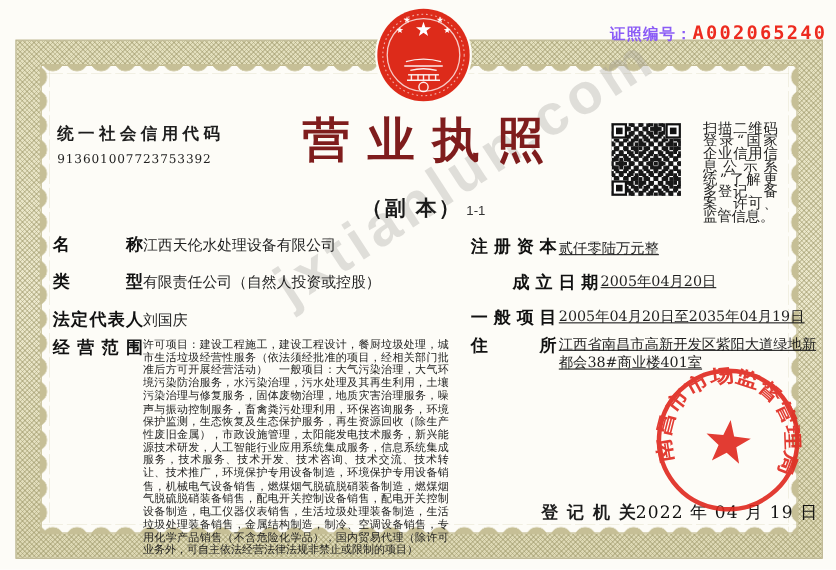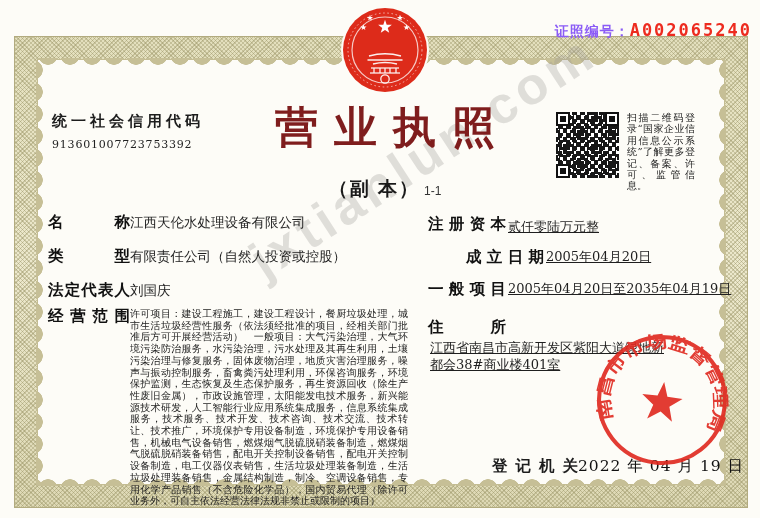--- a/index.html
+++ b/index.html
@@ -50,41 +50,41 @@
   .subtitle .pageno{font-size:12px;font-weight:400;letter-spacing:0;color:#333;margin-left:4px;}
 
   
   .qr-block{position:absolute;left:556px;top:112px;display:flex;z-index:2;}
   .qr{position:relative;width:63px;height:66px;background:
       repeating-conic-gradient(#171717 0 25%, rgba(0,0,0,0) 0 50%) 0 0/7px 7px,
       repeating-conic-gradient(rgba(0,0,0,0) 0 25%, #171717 0 50%) 2px 3px/9px 9px,#fff;}
   .qr .f{position:absolute;width:14px;height:14px;border:2.5px solid #111;background:#fff;box-sizing:border-box;}
   .qr .f::after{content:"";position:absolute;inset:2px;background:#111;}
   .f1{left:0;top:0}.f2{right:0;top:0}.f3{left:0;bottom:0}
-  .qr-caption{width:68px;margin-left:8px;font-size:10px;line-height:11.4px;color:#222;
+  .qr-caption{width:68px;margin-left:20px;font-size:13px;line-height:11.4px;color:#222;
               text-align:justify;font-family:"DejaVu Serif","Liberation Serif",serif;}
 
   
   .row{position:absolute;display:flex;z-index:2;}
   .flabel{font-size:15.5px;font-weight:700;color:#111;flex:0 0 auto;
           text-align:justify;text-align-last:justify;}
   .flabel.w-l{width:82px;margin-right:0;}
   .flabel.w-r{width:78px;}
   .fvalue{font-family:"DejaVu Serif","Liberation Serif",serif;color:#1f1f1f;}
   .lrow .fvalue{margin-left:0;padding-left:0;font-size:13.5px;margin-top:2px;}
   .r-name{left:48px;top:212px;} .r-name .fvalue{margin-left:0;}
   .lrow .flabel{margin-right:0;}
   .r-name,.r-type,.r-legal{left:48px;}
   .r-type{top:246px;} .r-legal{top:280px;} .r-scope-l{left:48px;top:306px;}
   .lrow .fvalue{margin-left:0;}
   .scope-text{position:absolute;left:130px;top:308px;width:278px;z-index:2;
       font-size:10px;line-height:11.7px;text-align:justify;color:#222;
       font-family:Liberation Sans, sans-serif;}
   .rrow{left:428px;}
-  .r-cap{top:214px;align-items:flex-end;} .r-est{top:247px;margin-left:38px;} .r-term{top:279px;} .r-addr{top:317px;flex-direction:column;}
+  .r-cap{top:214px;align-items:flex-end;} .r-est{top:247px;margin-left:38px;} .r-term{top:279px;} .r-addr{top:304px;}
   .rrow .fvalue{margin-left:2px;font-size:13px;margin-top:2px;width:238px;line-height:16.5px;text-decoration:underline;}
 
   .registrar{position:absolute;left:492px;top:412px;font-size:15.5px;font-weight:700;
              letter-spacing:8px;z-index:2;margin-top:44px;}
   .license-date{position:absolute;left:578px;top:456px;font-size:15.5px;color:#111;z-index:2;
              font-family:"DejaVu Serif","Liberation Serif",serif;letter-spacing:1px;}
 
   
   .seal{position:absolute;left:592px;top:330px;width:140px;height:140px;z-index:4;opacity:.9;}
 </style>

